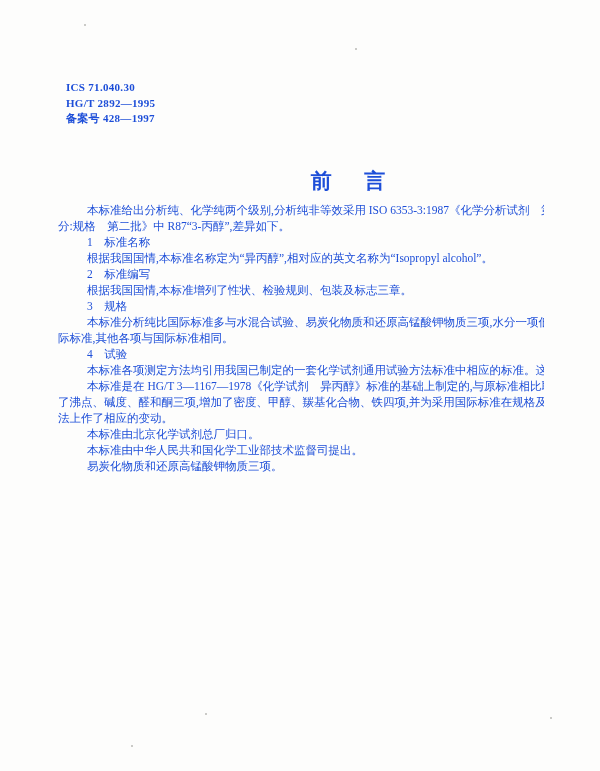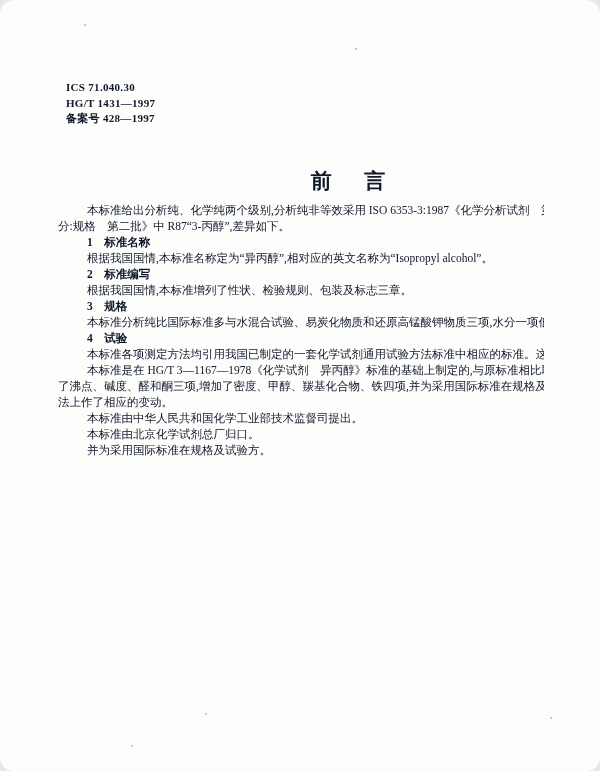--- a/index.html
+++ b/index.html
@@ -8,22 +8,21 @@
     background: #e8e8e8;
   }
   .page {
     position: relative;
     width: 600px;
     height: 771px;
     margin: 0 auto;
     background: #fdfdfc;
     overflow: hidden;
     font-family: "Liberation Serif", "DejaVu Serif", serif;
-    color: #0f172a;
-    border-radius: 14px;
+    color: #1d4ed8;
   }
   .doc-header {
     position: absolute;
     left: 66px;
     top: 80px;
     font-size: 11px;
     font-weight: bold;
     line-height: 15.5px;
     letter-spacing: 0.3px;
     white-space: nowrap;
@@ -51,60 +50,61 @@
   }
   .line {
     height: 16px;
     white-space: nowrap;
     overflow: hidden;
   }
   .indent {
     padding-left: 29px;
   }
   .heading {
-    font-weight: bold;
+    font-weight: normal;
   }
   .speck {
     position: absolute;
     width: 2px;
     height: 2px;
     border-radius: 50%;
     background: #b9b9b6;
   }
 </style>
 </head>
 <body>
 
 <div class="page">
 
   <div class="doc-header">
     <div>ICS 71.040.30</div>
-    <div>HG/T 1431—1997</div>
+    <div>HG/T 2892—1995</div>
     <div>备案号 428—1997</div>
   </div>
 
   <div class="page-title">前言</div>
 
   <div class="body-text">
     <div class="line indent">本标准给出分析纯、化学纯两个级别,分析纯非等效采用 ISO 6353-3:1987《化学分析试剂　第 3 部</div>
     <div class="line">分:规格　第二批》中 R87“3-丙醇”,差异如下。</div>
     <div class="line indent heading">1　标准名称</div>
     <div class="line indent">根据我国国情,本标准名称定为“异丙醇”,相对应的英文名称为“Isopropyl alcohol”。</div>
     <div class="line indent heading">2　标准编写</div>
     <div class="line indent">根据我国国情,本标准增列了性状、检验规则、包装及标志三章。</div>
     <div class="line indent heading">3　规格</div>
     <div class="line indent">本标准分析纯比国际标准多与水混合试验、易炭化物质和还原高锰酸钾物质三项,水分一项低于国</div>
+    <div class="line">际标准,其他各项与国际标准相同。</div>
     <div class="line indent heading">4　试验</div>
     <div class="line indent">本标准各项测定方法均引用我国已制定的一套化学试剂通用试验方法标准中相应的标准。这套标</div>
     <div class="line indent">本标准是在 HG/T 3—1167—1978《化学试剂　异丙醇》标准的基础上制定的,与原标准相比取消</div>
     <div class="line">了沸点、碱度、醛和酮三项,增加了密度、甲醇、羰基化合物、铁四项,并为采用国际标准在规格及试验方</div>
     <div class="line">法上作了相应的变动。</div>
+    <div class="line indent">本标准由北京化学试剂总厂归口。</div>
     <div class="line indent">本标准由中华人民共和国化学工业部技术监督司提出。</div>
-    <div class="line indent">本标准由北京化学试剂总厂归口。</div>
-    <div class="line indent">并为采用国际标准在规格及试验方。</div>
+    <div class="line indent">易炭化物质和还原高锰酸钾物质三项。</div>
   </div>
 
   <div class="speck" style="left:84px;  top:24px;"></div>
   <div class="speck" style="left:355px; top:48px;"></div>
   <div class="speck" style="left:205px; top:713px;"></div>
   <div class="speck" style="left:550px; top:717px;"></div>
   <div class="speck" style="left:131px; top:745px;"></div>
 
 </div>
 

